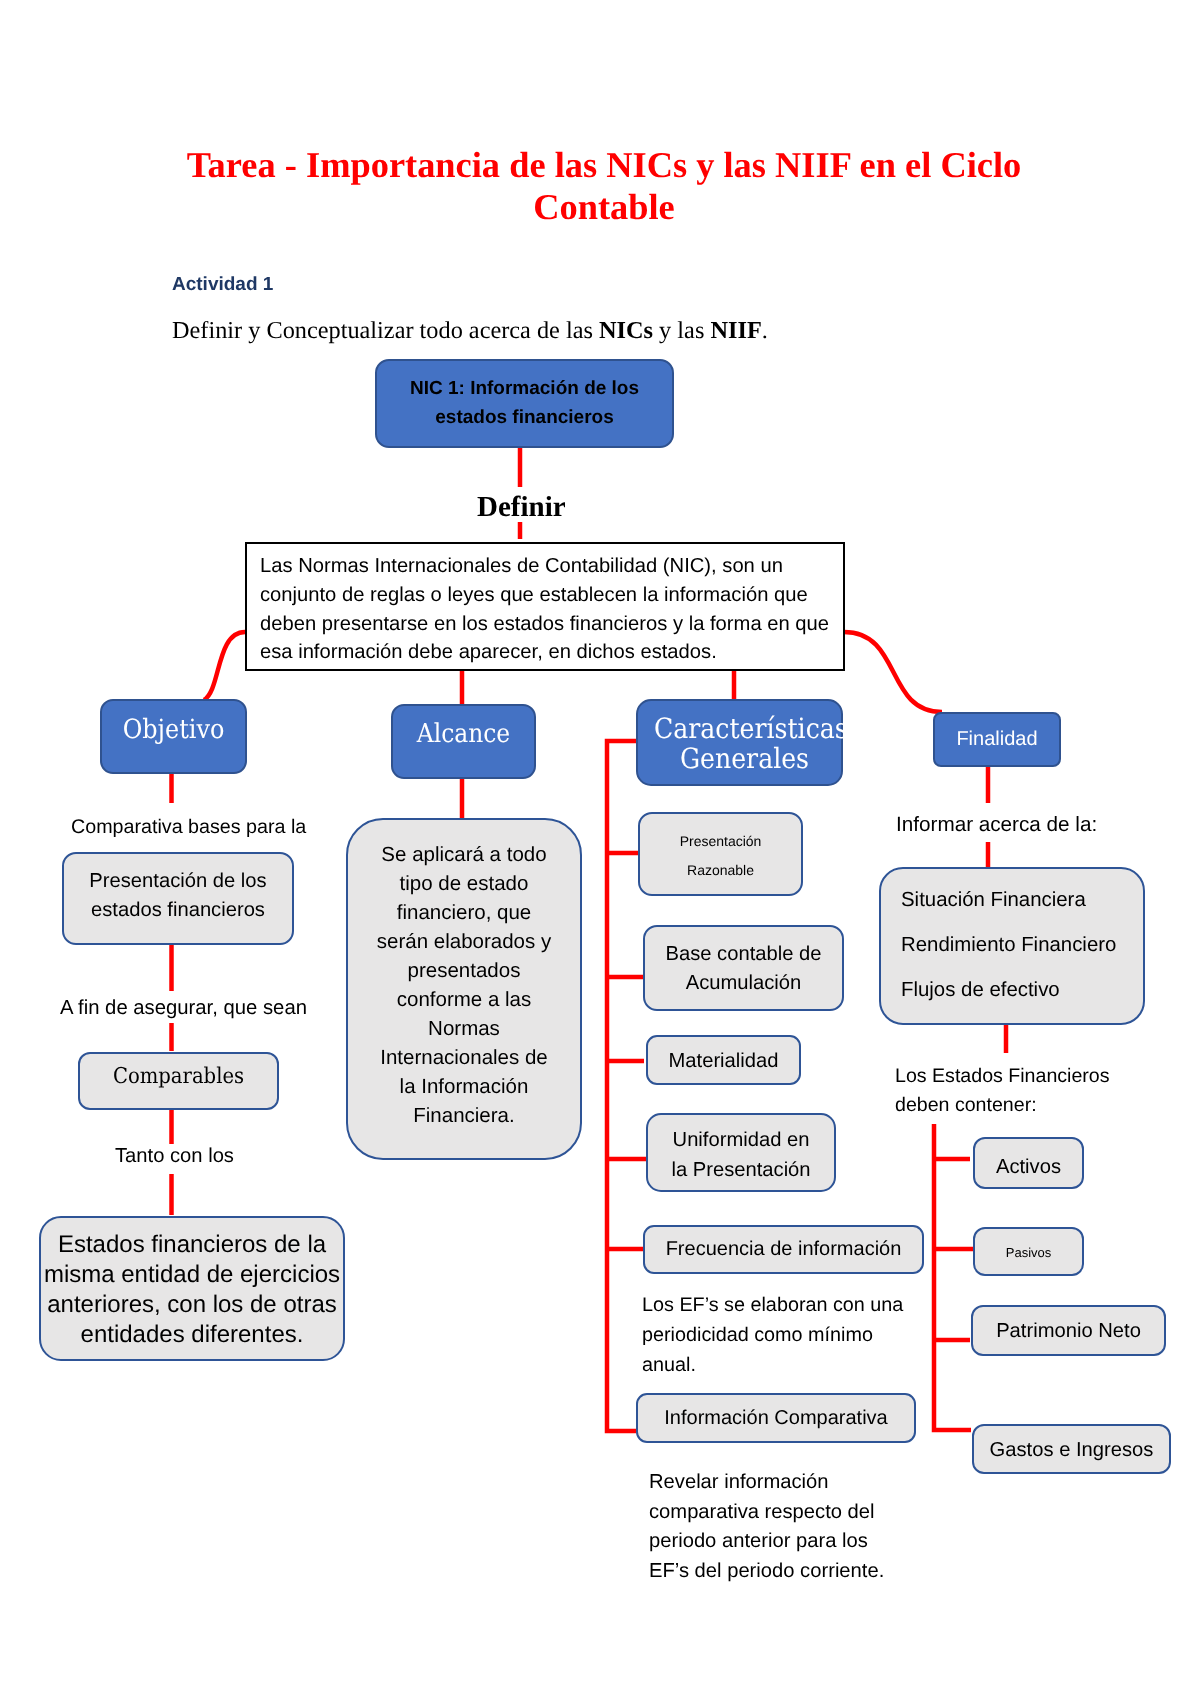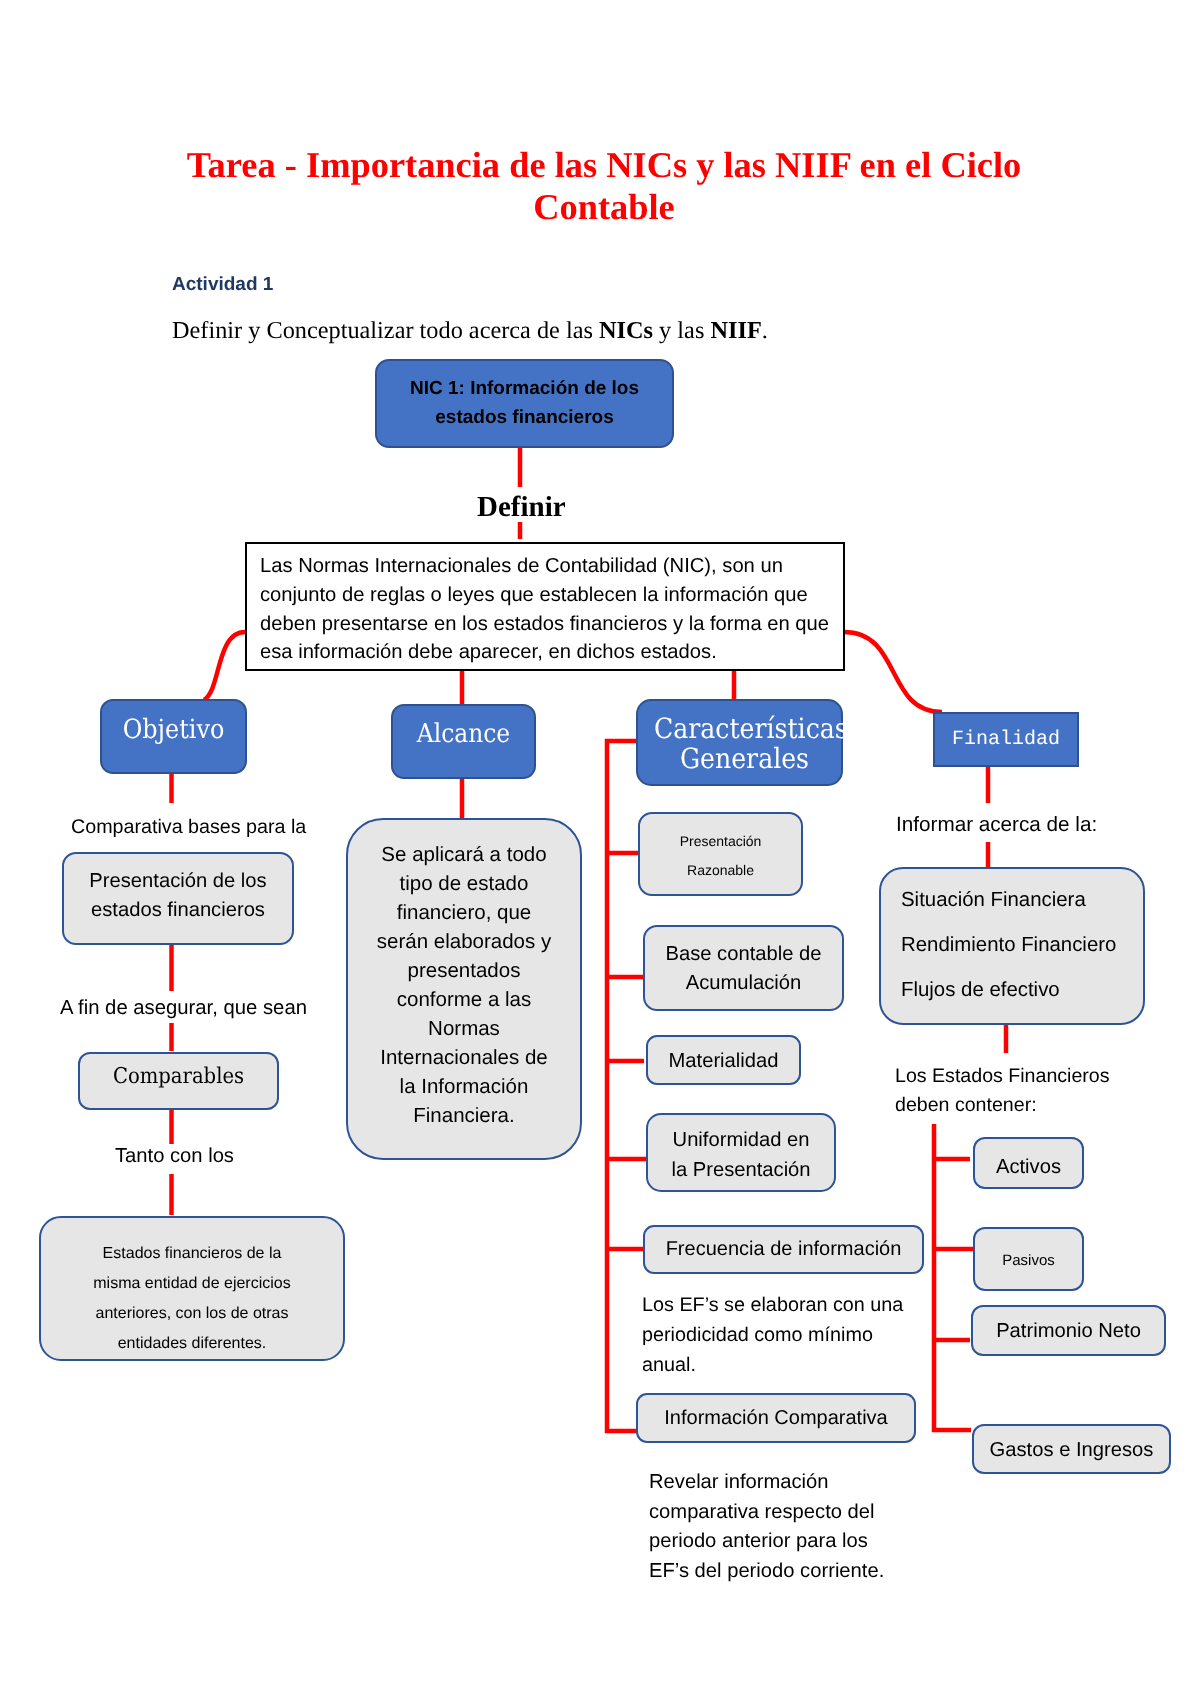--- a/index.html
+++ b/index.html
@@ -36,46 +36,46 @@
 
   
   #n-root{left:375px;top:359px;width:299px;height:89px;border-radius:14px;
           font-size:19px;font-weight:bold;line-height:29px;color:#000000;padding-bottom:1px;}
   #n-def{left:245px;top:542px;width:600px;height:129px;
          font-size:20.2px;line-height:28.9px;padding:6px 0 0 13px;text-align:left;
          justify-content:flex-start;}
   #n-objetivo{left:100px;top:699px;width:147px;height:75px;border-radius:13px;font-size:26.6px;padding-bottom:15px;}
   #n-alcance{left:391px;top:704px;width:145px;height:75px;border-radius:13px;font-size:26px;padding-bottom:15px;}
   #n-caract{left:636px;top:699px;width:207px;height:87px;border-radius:15px;font-size:28px;line-height:29.8px;padding:2px 6px 0 16px;}
-  #n-finalidad{left:933px;top:712px;width:146px;height:55px;border-radius:0;font-size:20px;font-family:Liberation Mono, monospace;}
+  #n-finalidad{left:933px;top:712px;width:128px;height:55px;border-radius:8px;font-size:20px;}
 
   #l-obj1{left:71px;top:814px;line-height:26px;font-size:19.7px;}
   #n-obj1{left:62px;top:852px;width:232px;height:93px;border-radius:14px;font-size:20.2px;line-height:29px;padding-bottom:6px;}
   #l-obj2{left:60px;top:995px;line-height:26px;font-size:20.3px;}
   #n-obj2{left:78px;top:1052px;width:201px;height:58px;border-radius:12px;font-size:21.8px;padding-bottom:9px;}
   #l-obj3{left:115px;top:1143px;line-height:26px;font-size:20.2px;}
-  #n-obj3{left:39px;top:1216px;width:306px;height:145px;border-radius:22px;font-size:16px;line-height:30px;padding-top:3px;align-items:flex-end;}
+  #n-obj3{left:39px;top:1216px;width:306px;height:145px;border-radius:22px;font-size:24px;line-height:30px;padding-top:3px;}
 
   #n-alc1{left:346px;top:818px;width:236px;height:342px;border-radius:37px;font-size:20.5px;line-height:29px;padding-bottom:8px;}
 
   #n-c1{left:638px;top:812px;width:165px;height:84px;border-radius:14px;font-size:14px;line-height:29.1px;padding-top:4px;}
   #n-c2{left:643px;top:925px;width:201px;height:86px;border-radius:14px;font-size:20.2px;line-height:29.1px;padding-top:2px;}
   #n-c3{left:646px;top:1035px;width:155px;height:50px;border-radius:11px;font-size:20.2px;padding-top:3px;}
   #n-c4{left:646px;top:1113px;width:190px;height:79px;border-radius:15px;font-size:20.2px;line-height:29.1px;padding-top:6px;}
   #n-c5{left:643px;top:1225px;width:281px;height:49px;border-radius:11px;font-size:20px;}
   #n-c6{left:636px;top:1393px;width:280px;height:50px;border-radius:11px;font-size:20px;}
   #l-c5{left:642px;top:1290px;line-height:30px;font-size:19.8px;}
   #l-c6{left:649px;top:1468px;line-height:29.6px;font-size:20.2px;}
 
   #l-fin1{left:896px;top:812px;line-height:26px;font-size:20.7px;}
   #n-fin1{left:879px;top:867px;width:266px;height:158px;border-radius:24px;font-size:20.4px;
           justify-content:flex-start;padding:0 0 2px 20px;text-align:left;line-height:45px;}
   #l-fin2{left:895px;top:1062px;line-height:29px;font-size:19.6px;}
   #n-f1{left:973px;top:1137px;width:111px;height:52px;border-radius:12px;font-size:20.2px;padding-top:9px;}
-  #n-f2{left:973px;top:1227px;width:111px;height:64px;border-radius:12px;font-size:15px;padding-top:2px;}
+  #n-f2{left:973px;top:1227px;width:111px;height:49px;border-radius:12px;font-size:13px;padding-top:2px;}
   #n-f3{left:971px;top:1305px;width:195px;height:51px;border-radius:12px;font-size:20.2px;padding-top:2px;}
   #n-f4{left:972px;top:1424px;width:199px;height:50px;border-radius:12px;font-size:20.2px;padding-top:2px;}
 </style>
 </head>
 <body>
 
 <div id="page">
 
   <div id="doc-title">
       <div class="tl">

